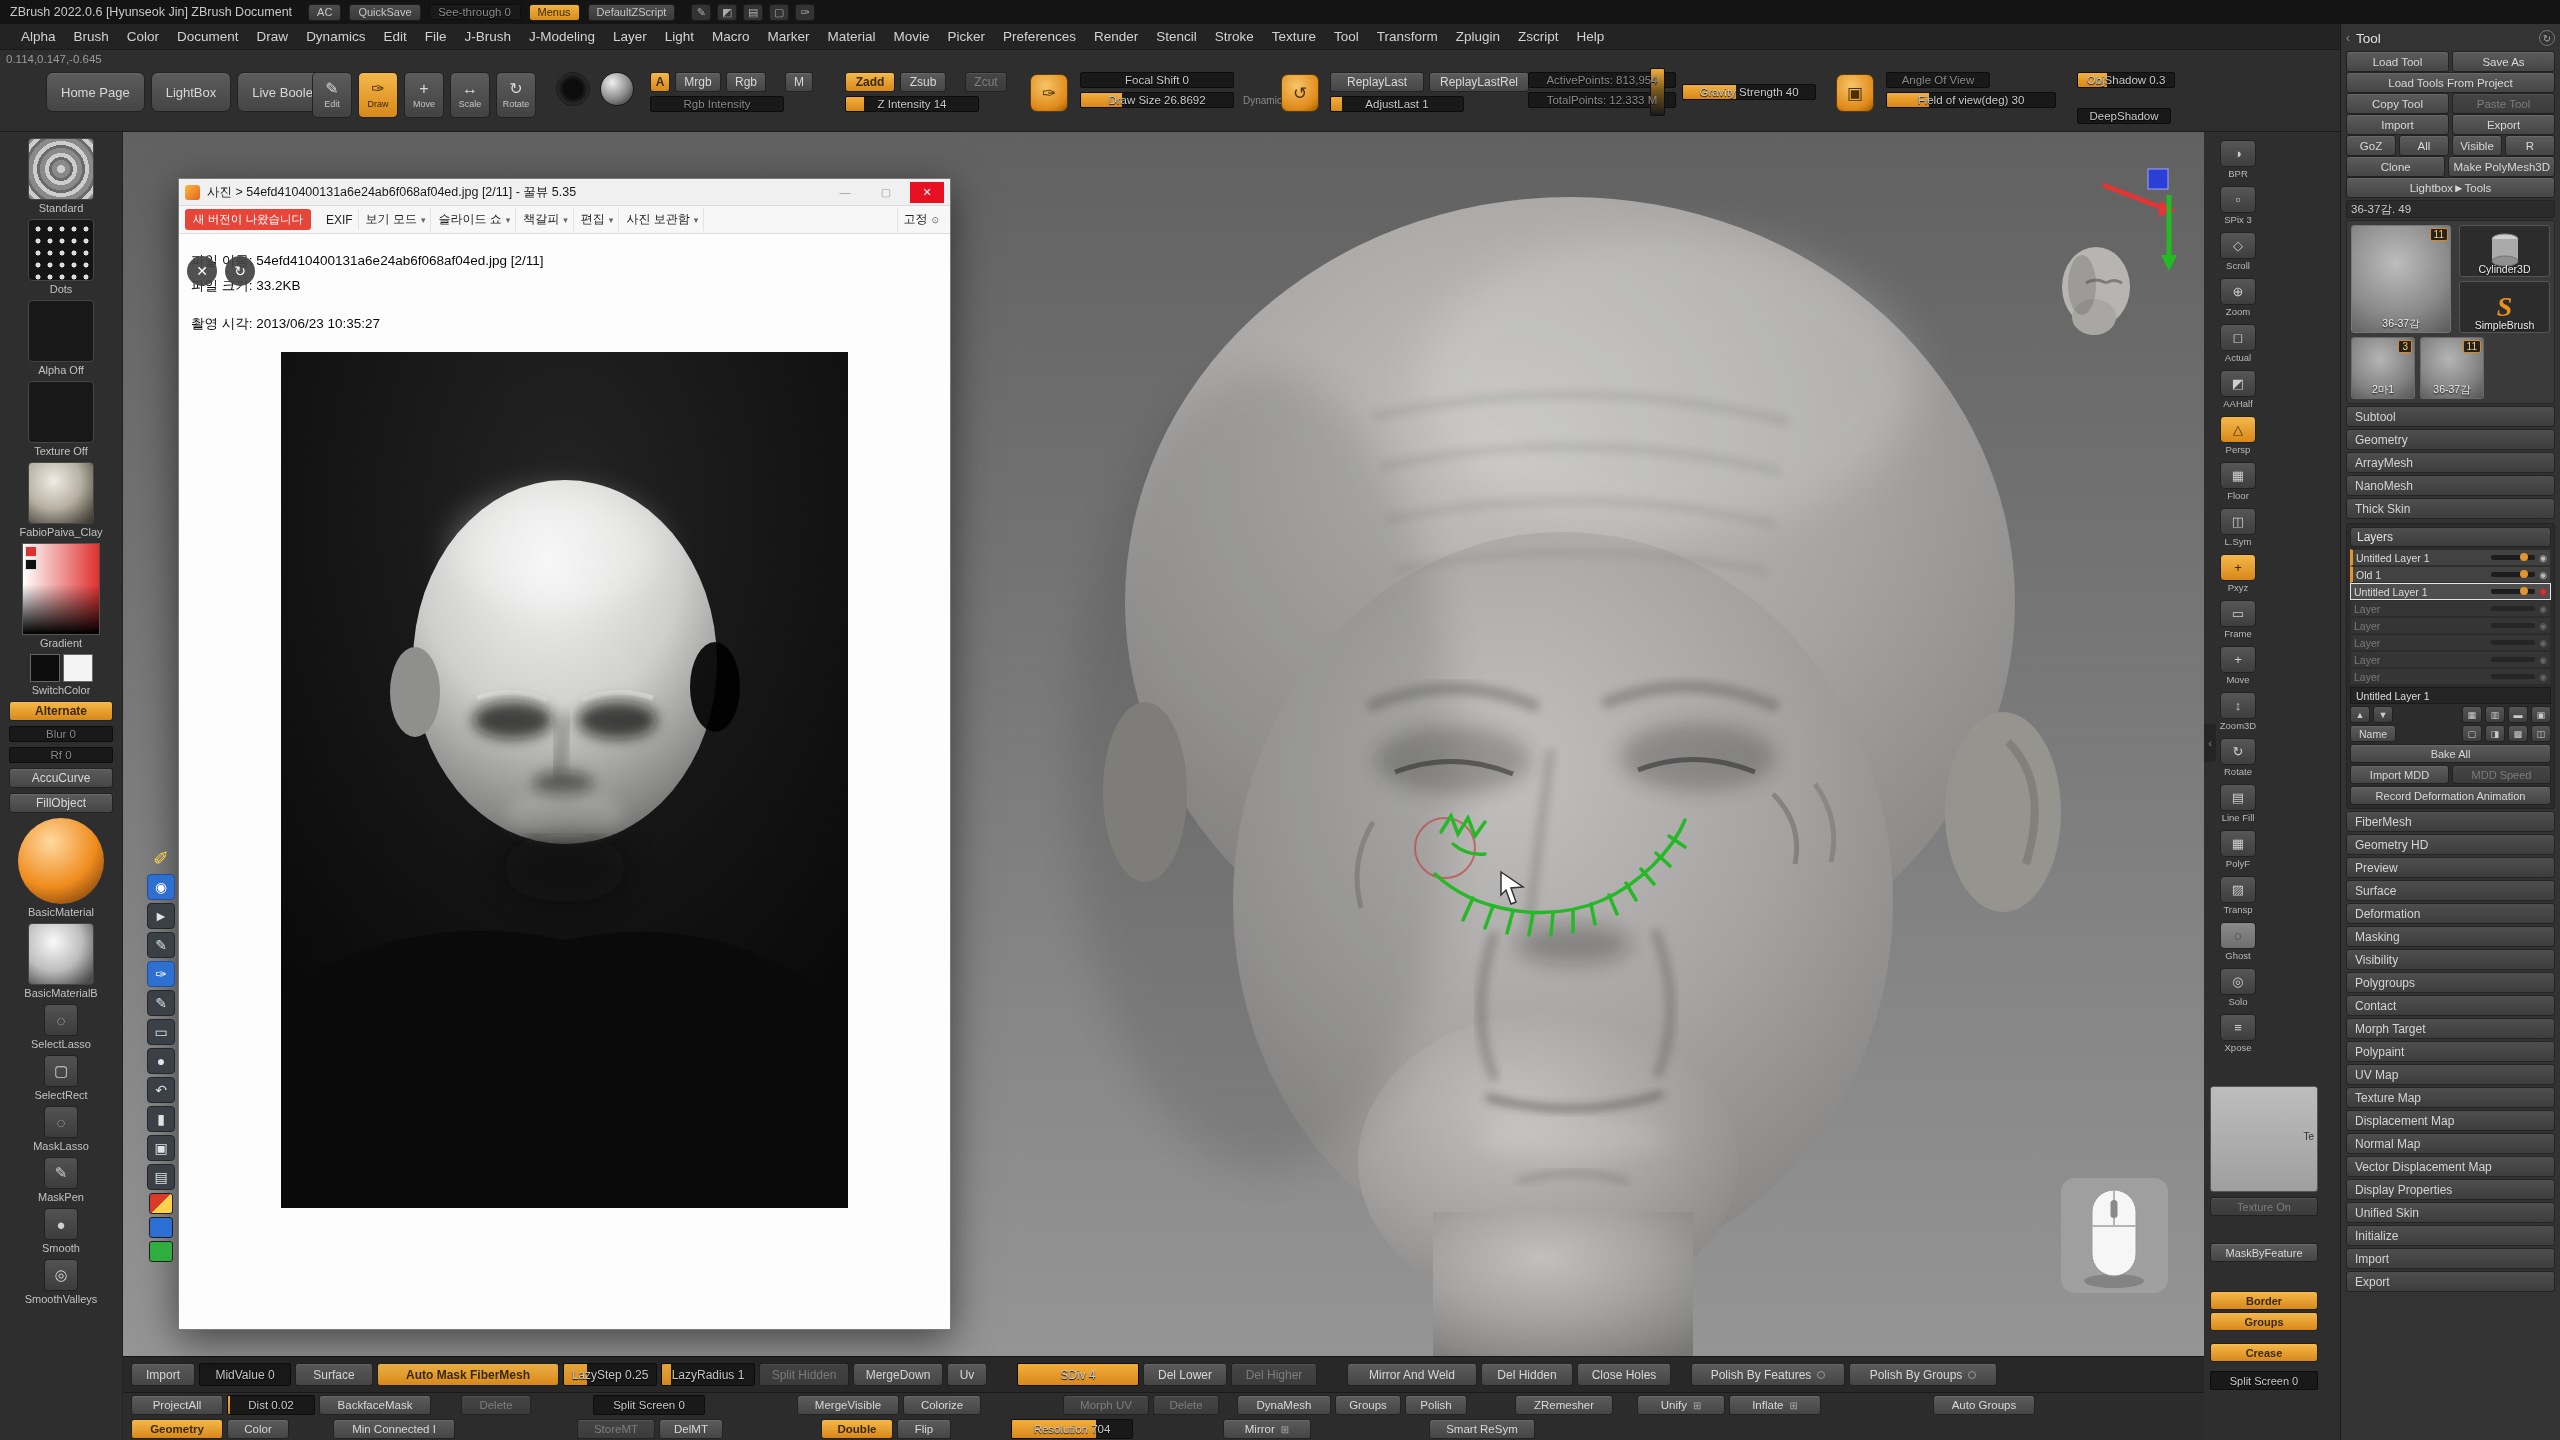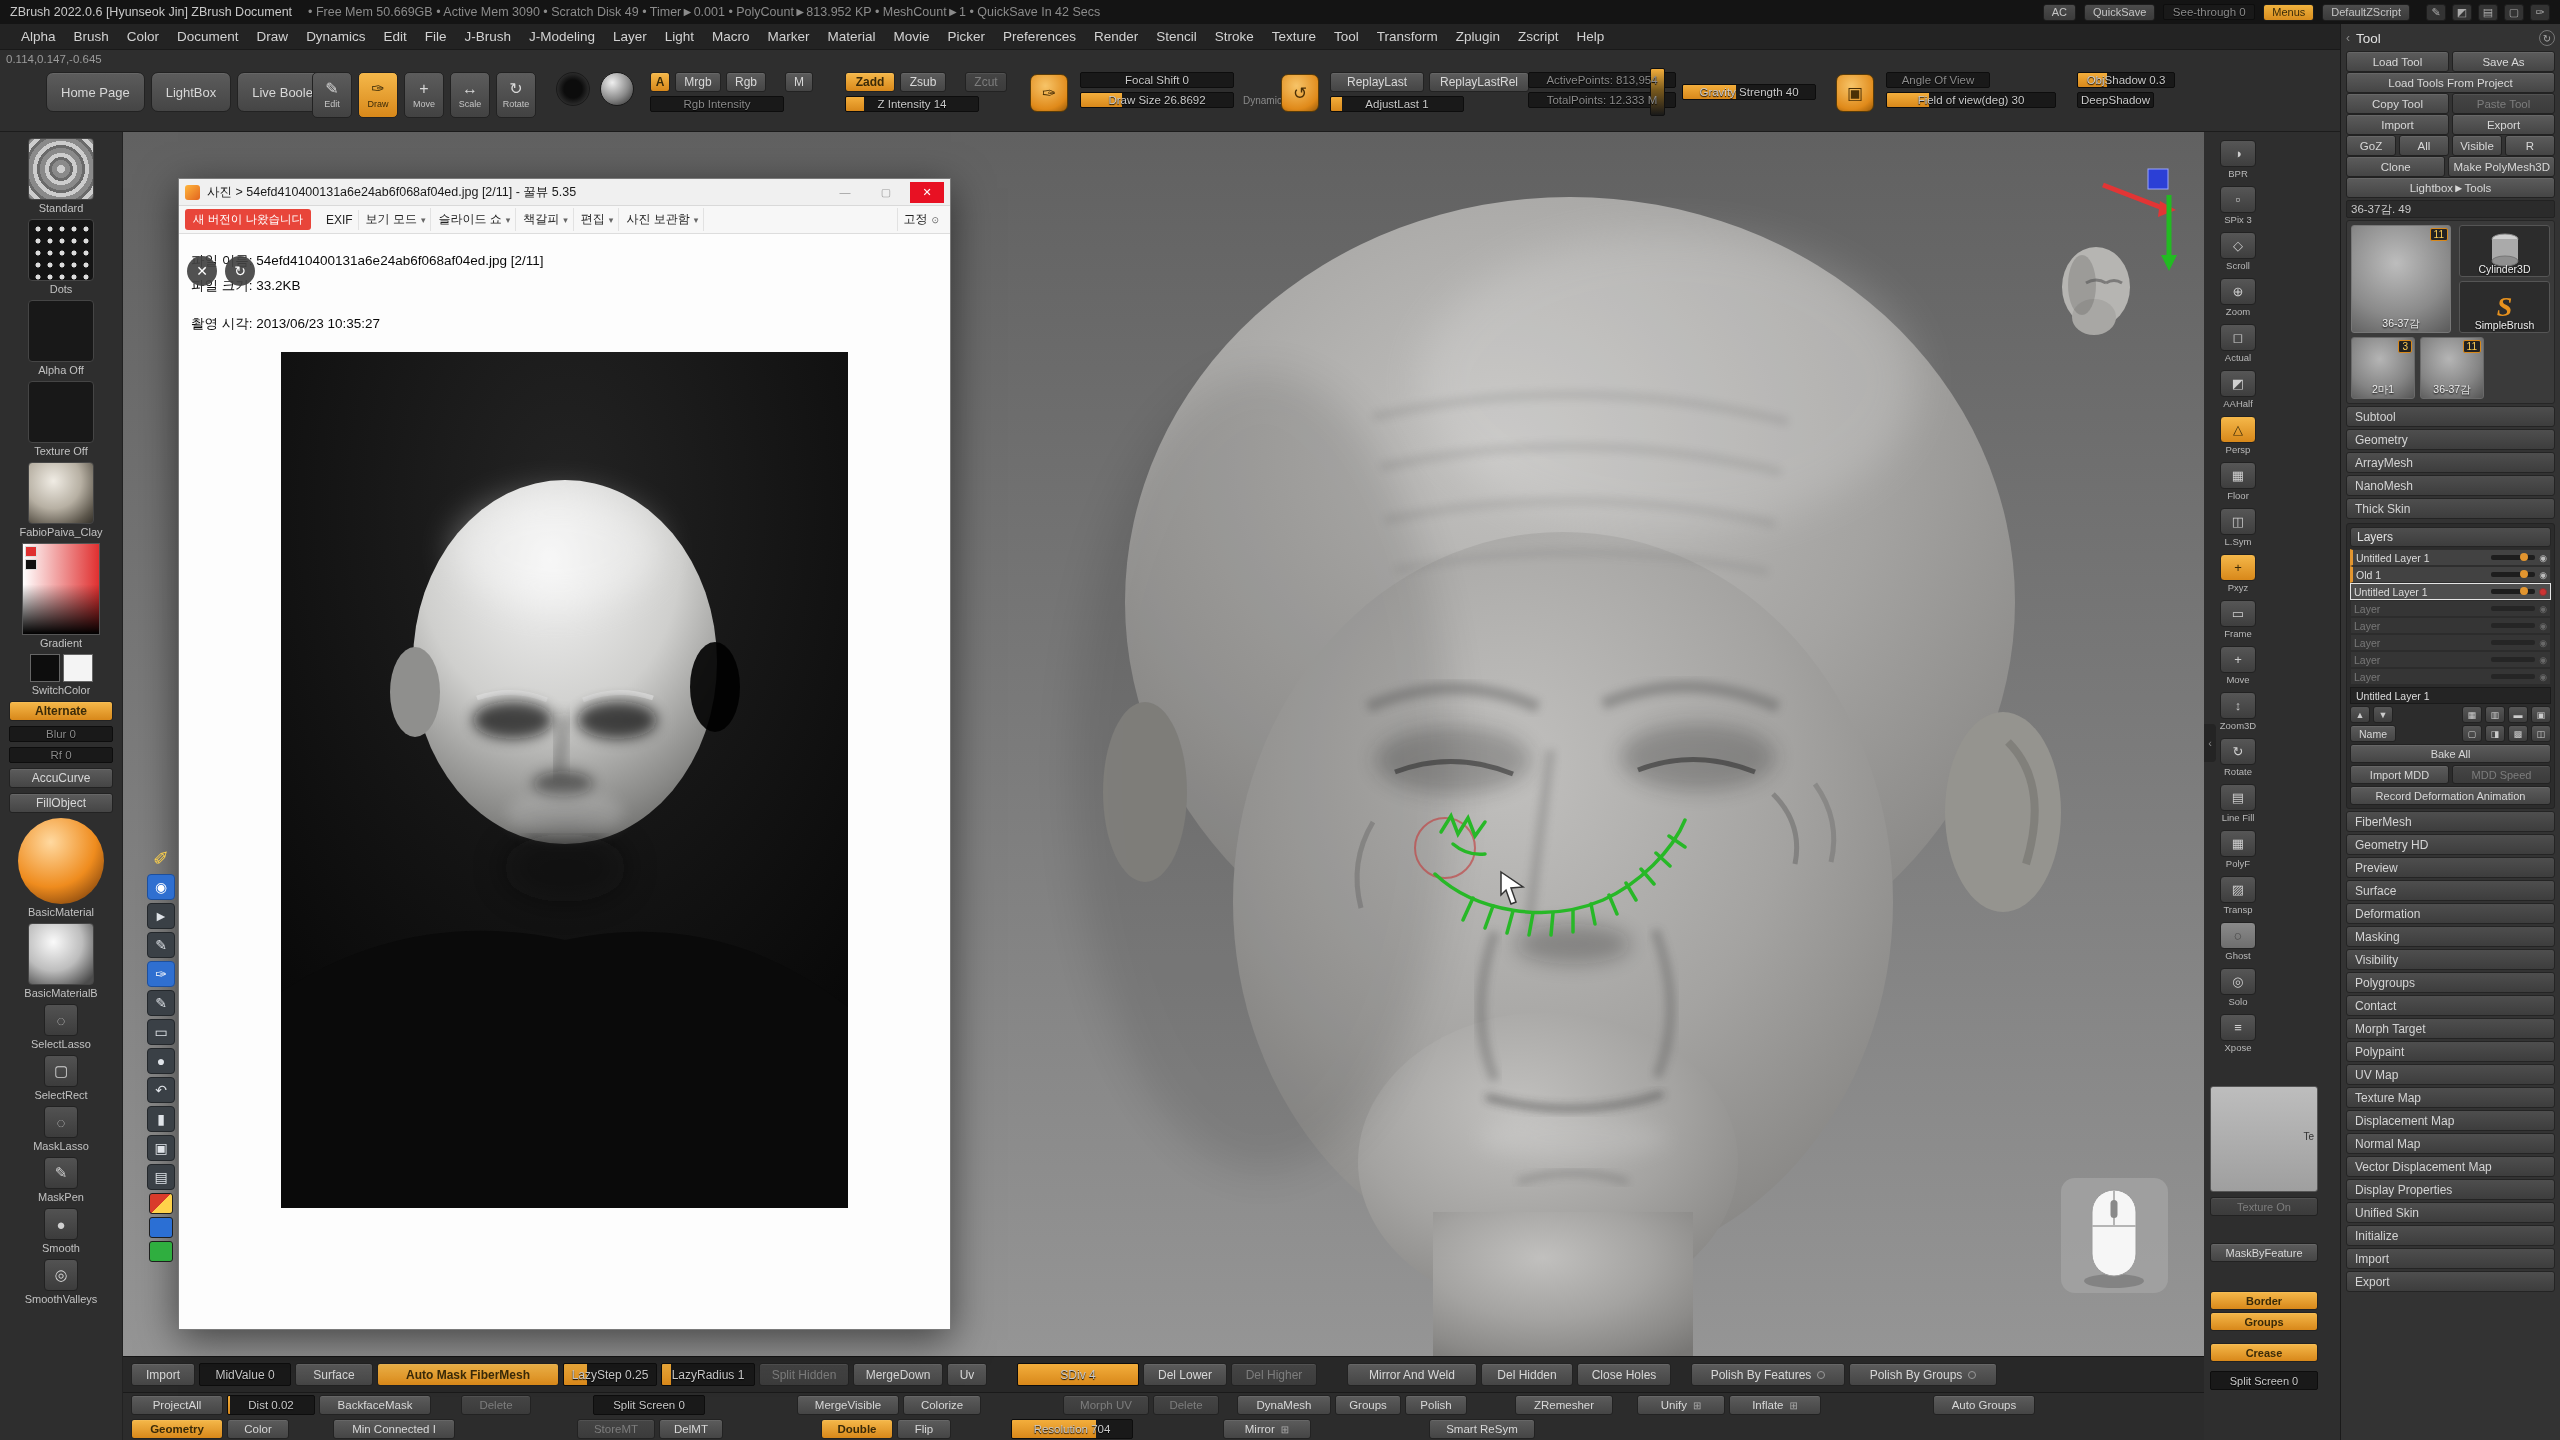--- a/index.html
+++ b/index.html
@@ -165,21 +165,20 @@
 .brow{display:flex;align-items:flex-start;gap:4px;height:22px;margin-bottom:2px;}
 .brow .btn,.brow .slider{height:20px;font-size:11.5px;}
 </style>
 </head>
 <body>
 
 <div id="app">
 
   <div id="titlebar">
     <span class="tb-app">ZBrush 2022.0.6 [Hyunseok Jin] ZBrush Document</span>
-    <span class="tb-stats">• Free Mem 50.669GB   • Active Mem 3090   • Scratch Disk 49   • Timer►0.001   • PolyCount►813.952 KP   • MeshCount►1   • QuickSave In 42 Secs</span>
     <div class="tb-right" id="tb-right">
         <div class="mini">AC</div>
         <div class="mini">QuickSave</div>
         <div class="slider dim" style="width: 92px;">
           <span class="fill" style="width: 0%;"></span>
           <span class="lbl">See-through 0</span>
         </div>
         <div class="mini active">Menus</div>
         <div class="mini">DefaultZScript</div>
       </div>
@@ -349,21 +348,21 @@
             <span class="fill" style="width: 25%;"></span>
             <span class="lbl">Field of view(deg) 30</span>
           </div>
         </div>
     </div>
     <div class="cluster col" id="c-shadow" style="left:2077px">
         <div class="slider" style="width: 98px;">
           <span class="fill" style="width: 30%;"></span>
           <span class="lbl">ObjShadow 0.3</span>
         </div>
-        <div class="slider" style="width: 77px;">
+        <div class="slider" style="width: 94px; margin-top: 16px;">
           <span class="fill" style="width: 0%;"></span>
           <span class="lbl">DeepShadow</span>
         </div>
       </div>
   </div>
 
   <div id="tray">
       <div class="tray-item">
         <div class="thumb th-swirl"></div>
         <span class="tlabel">Standard</span>

